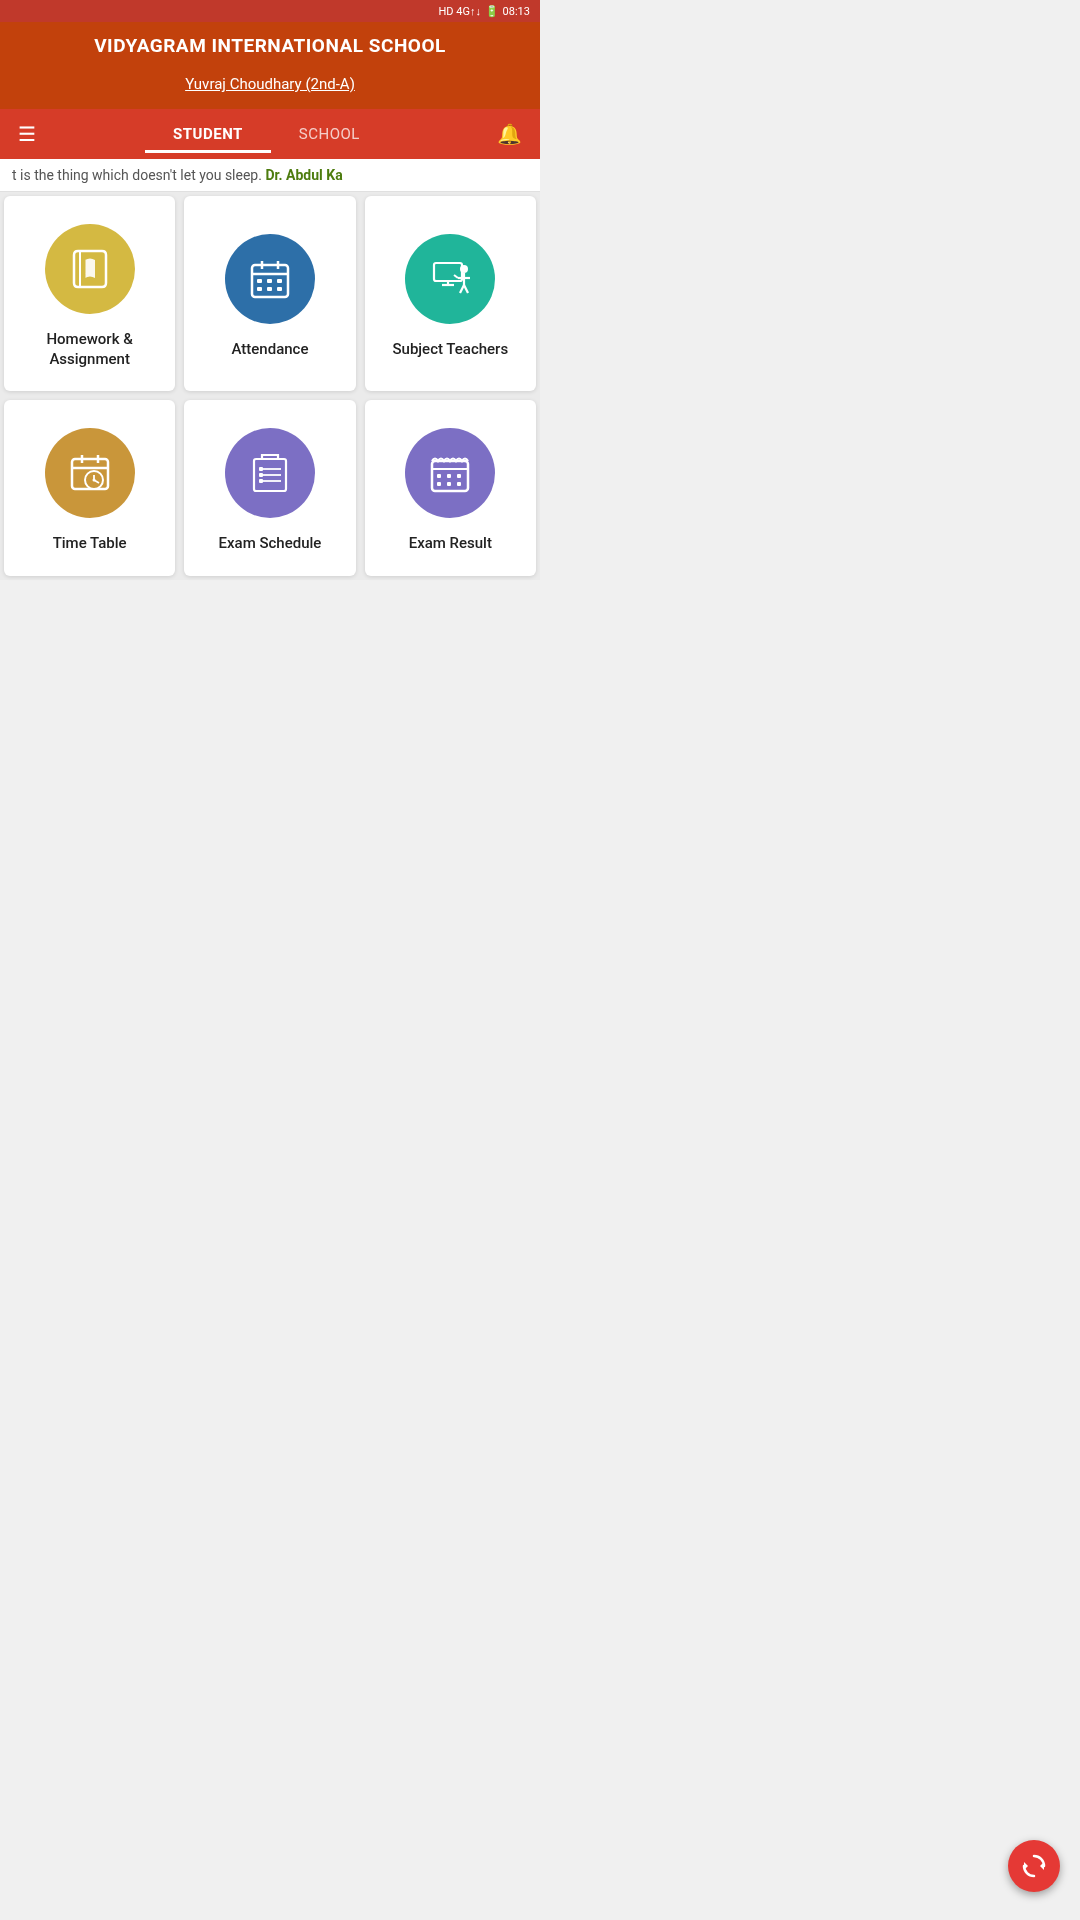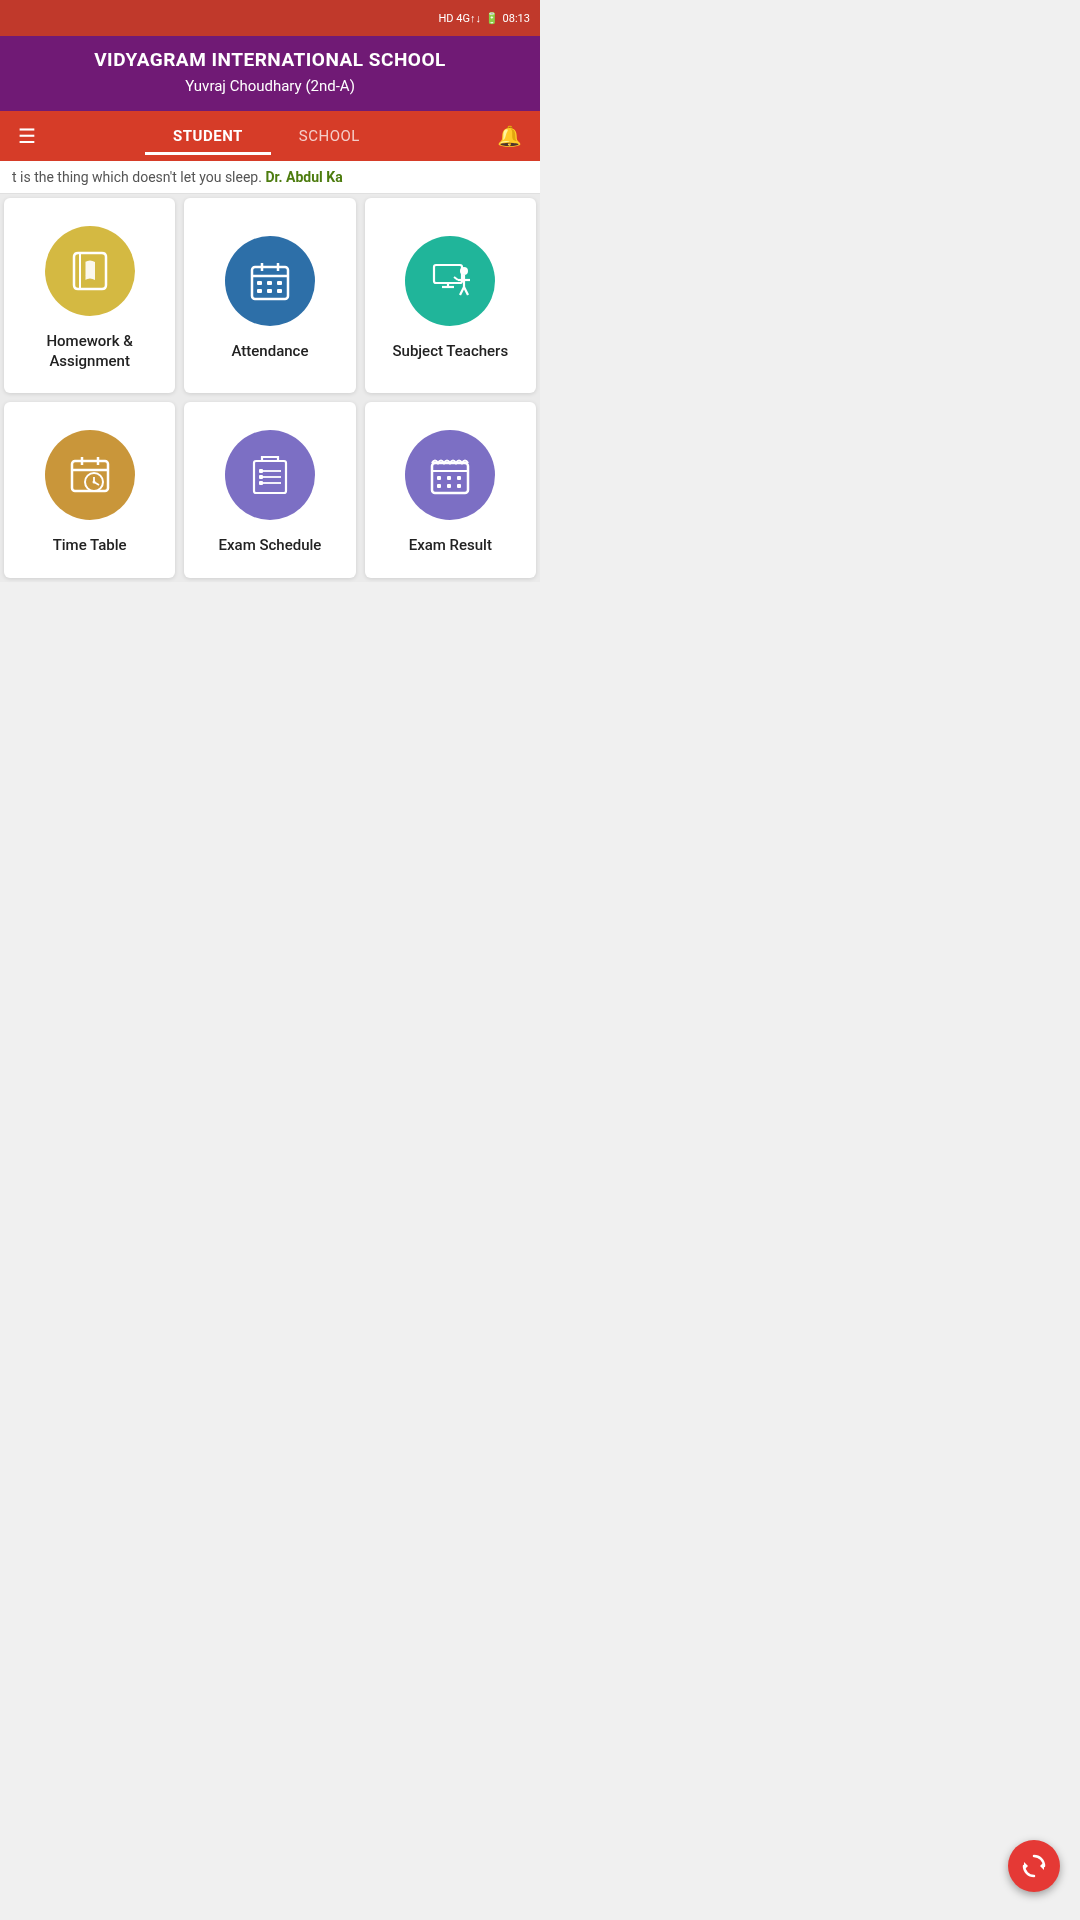--- a/index.html
+++ b/index.html
@@ -17,40 +17,41 @@
     
     .status-bar {
       background: #c0392b;
       color: white;
       font-size: 11px;
       padding: 4px 10px;
       display: flex;
       justify-content: flex-end;
       align-items: center;
       gap: 4px;
-      height: 36px;
+      height: 22px;
     }
 
     
     .header {
-      background: #701a75;
+      background: #c2410c;
       padding: 12px 16px 16px;
       text-align: center;
     }
     .header-title {
       color: white;
       font-size: 19px;
       font-weight: bold;
       letter-spacing: 0.5px;
     }
     .header-subtitle {
       color: white;
       font-size: 15px;
-      margin-top: 6px;
+      margin-top: 18px;
       font-weight: 400;
+      text-decoration: underline;
     }
 
     
     .tab-bar {
       background: #d63c28;
       display: flex;
       align-items: center;
       padding: 0 10px;
       height: 50px;
     }

